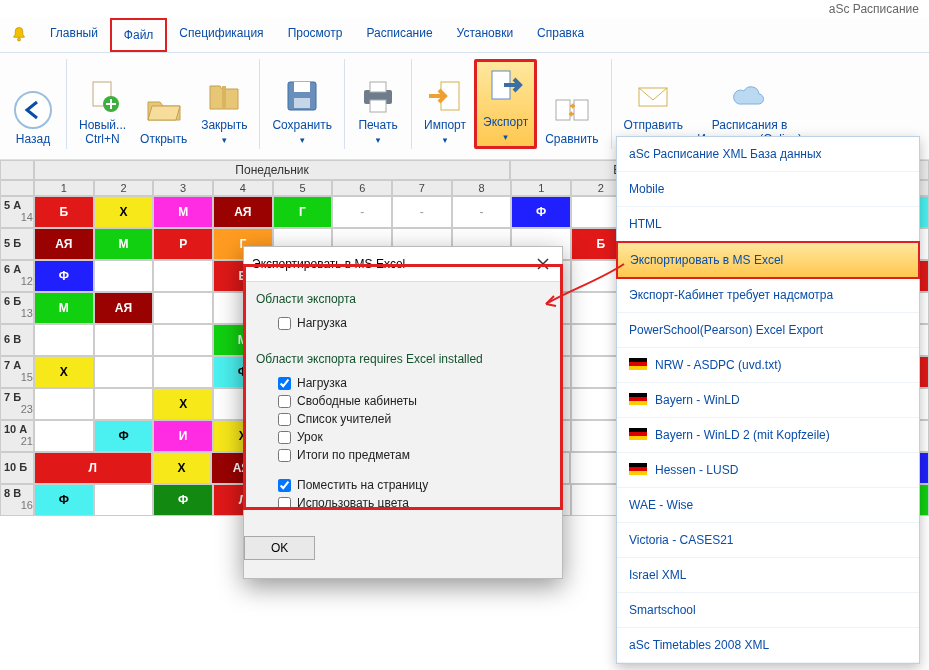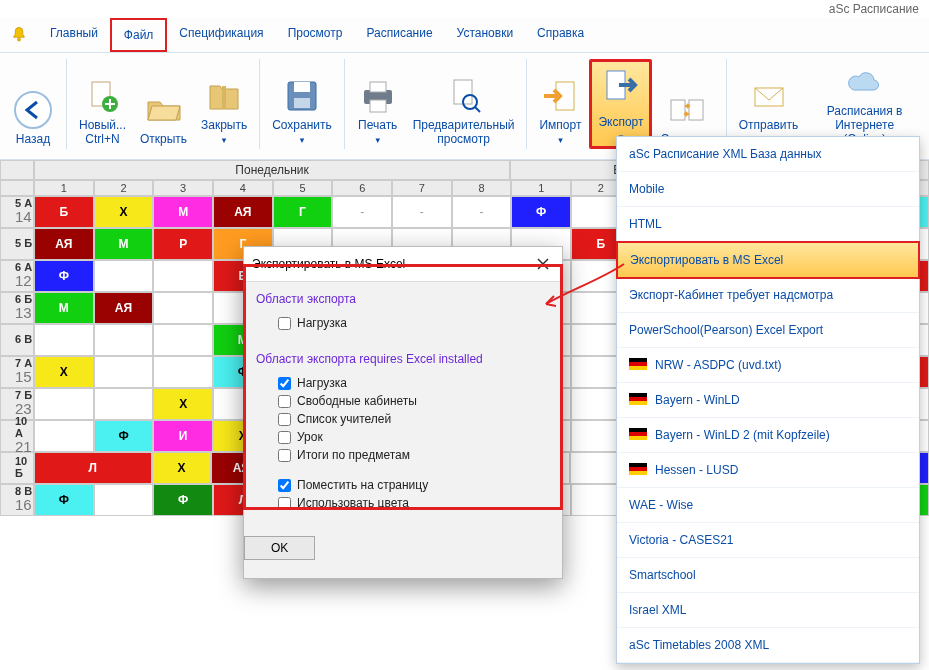--- a/index.html
+++ b/index.html
@@ -21,41 +21,41 @@
   .rb.boxed { border:3px solid #e02020; border-radius:2px; }
 
   .grid-area { position:relative; background:#fff; }
   .daybar { display:flex; }
   .daybar .dayhdr { flex:1; text-align:center; background:#ececec; border:1px solid #ccc; padding:2px 0; font-weight:normal; color:#333; }
   .colhdr { display:flex; }
   .colhdr .rowlbl { width:34px; background:#ececec; border:1px solid #ccc; }
   .colhdr .ch { flex:1; text-align:center; background:#ececec; border:1px solid #ccc; padding:1px 0; font-size:11px; color:#444; }
 
   .trow { display:flex; height:32px; }
-  .rowlbl { width:34px; display:flex; flex-direction:column; justify-content:center; background:#ececec; border:1px solid #ccc; font-size:10px; color:#333; padding-left:14px; line-height:1.05; }
+  .rowlbl { width:34px; display:flex; flex-direction:column; justify-content:center; background:#ececec; border:1px solid #ccc; font-size:10px; color:#333; padding-left:3px; line-height:1.05; }
   .rowlbl .rn { font-weight:bold; font-size:11px; }
-  .rowlbl .rs { font-size:15px; color:#777; }
+  .rowlbl .rs { font-size:11px; color:#777;text-align:right; }
   .cell { flex:1; border:1px solid #ccc; display:flex; align-items:center; justify-content:center; font-weight:bold; color:#fff; font-size:12px; position:relative; }
   .cell.minus { color:#999; font-weight:normal; }
   .c-red{background:#e01818;} .c-yel{background:#f7e81a;color:#000;} .c-mag{background:#ff2ce3;}
   .c-dred{background:#9a0202;} .c-grn{background:#10d010;} .c-blu{background:#2020ff;}
   .c-ora{background:#ff9b20;} .c-cyan{background:#4bf0f0;color:#000;} .c-dgrn{background:#128a12;}
   .c-wht{background:#fff;color:#000;}
   .cell.wide { flex:2; }
 
   .dropdown { position:absolute; left:616px; top:136px; width:304px; background:#fff; border:1px solid #bcd0e6; box-shadow:0 4px 12px rgba(0,0,0,.25); }
   .dropdown .dd-item { padding:10px 12px; color:#0a4da8; border-bottom:1px solid #eef3fa; cursor:pointer; display:flex; gap:8px; }
   .dropdown .dd-item.sel { background: linear-gradient(#ffe79d,#ffc850); border:2px solid #e02020; margin:-1px; }
   .flag { width:18px; height:12px; background: linear-gradient(to bottom, #000 33%, #dd0000 33% 66%, #ffce00 66%); flex-shrink:0; }
 
   .dialog { position:absolute; left:243px; top:246px; width:320px; background:#f2f2f2; border:1px solid #bbb; box-shadow:0 8px 24px rgba(0,0,0,.4); }
   .dialog .dlg-title { display:flex; justify-content:space-between; align-items:center; padding:6px 8px; background:#fff; border-bottom:1px solid #ddd; }
   .dialog .dlg-title .close { width:22px; height:22px; display:flex; align-items:center; justify-content:center; cursor:pointer; }
   .dialog .group { padding:4px 12px 10px; }
-  .dialog .group .gtitle { color:#6d28d9; margin:6px 0 8px; }
+  .dialog .group .gtitle { color:#14532d; margin:6px 0 8px; }
   .dialog .chk { display:flex; align-items:center; gap:6px; padding:2px 0 2px 22px; color:#222; }
   .dialog .chk input { width:13px; height:13px; }
   .dialog .btnrow { display:flex; gap:20px; padding:14px 0 18px; }
   .dialog .btn { padding:4px 26px; background:#e9e9e9; border:1px solid #a8a8a8; cursor:pointer; }
 
   .annot-box { position:absolute; border:3px solid #e02020; pointer-events:none; }
   .arrow { position:absolute; pointer-events:none; }
 </style>
 </head>
 <body>
@@ -131,30 +131,20 @@
   <div class="sep"></div>
   <div class="rb">
     <div class="icon">
         <svg viewBox="0 0 40 40" width="40" height="40">
           <rect x="6" y="14" width="28" height="14" rx="2" fill="#6e7c8c"></rect>
           <rect x="12" y="6" width="16" height="10" fill="#fff" stroke="#aaa"></rect>
           <rect x="12" y="24" width="16" height="12" fill="#fff" stroke="#aaa"></rect>
         </svg>
       </div>
     <div class="lbl"><span>Печать</span><br><span style="font-size:9px;">▾</span></div>
-  </div>
-  <div class="rb">
-    <div class="icon">
-        <svg viewBox="0 0 40 40" width="40" height="40">
-          <rect x="10" y="4" width="18" height="24" fill="#fff" stroke="#aaa"></rect>
-          <circle cx="26" cy="26" r="7" fill="none" stroke="#0a4da8" stroke-width="2"></circle>
-          <path d="M31 31 L36 36" stroke="#0a4da8" stroke-width="2"></path>
-        </svg>
-      </div>
-    <div class="lbl"><span>Предварительный</span><br><span>просмотр</span></div>
   </div>
   <div class="sep"></div>
   <div class="rb">
     <div class="icon">
         <svg viewBox="0 0 40 40" width="40" height="40">
           <rect x="16" y="6" width="18" height="28" fill="#fff" stroke="#d4b24e"></rect>
           <path d="M4 20 H20 M14 14 L20 20 L14 26" stroke="#f0a030" stroke-width="4" fill="none"></path>
         </svg>
       </div>
     <div class="lbl"><span>Импорт</span><br><span style="font-size:9px;">▾</span></div>
@@ -472,24 +462,24 @@
       <div class="flag"></div>
       <span>Hessen - LUSD</span>
     </div>
     <div class="dd-item">
       <span>WAE - Wise</span>
     </div>
     <div class="dd-item">
       <span>Victoria - CASES21</span>
     </div>
     <div class="dd-item">
+      <span>Israel XML</span>
+    </div>
+    <div class="dd-item">
       <span>Smartschool</span>
-    </div>
-    <div class="dd-item">
-      <span>Israel XML</span>
     </div>
     <div class="dd-item">
       <span>aSc Timetables 2008 XML</span>
     </div>
   </div>
 
 <div class="dialog">
   <div class="dlg-title">
     <span>Экспортировать в MS Excel</span>
     <div class="close">

